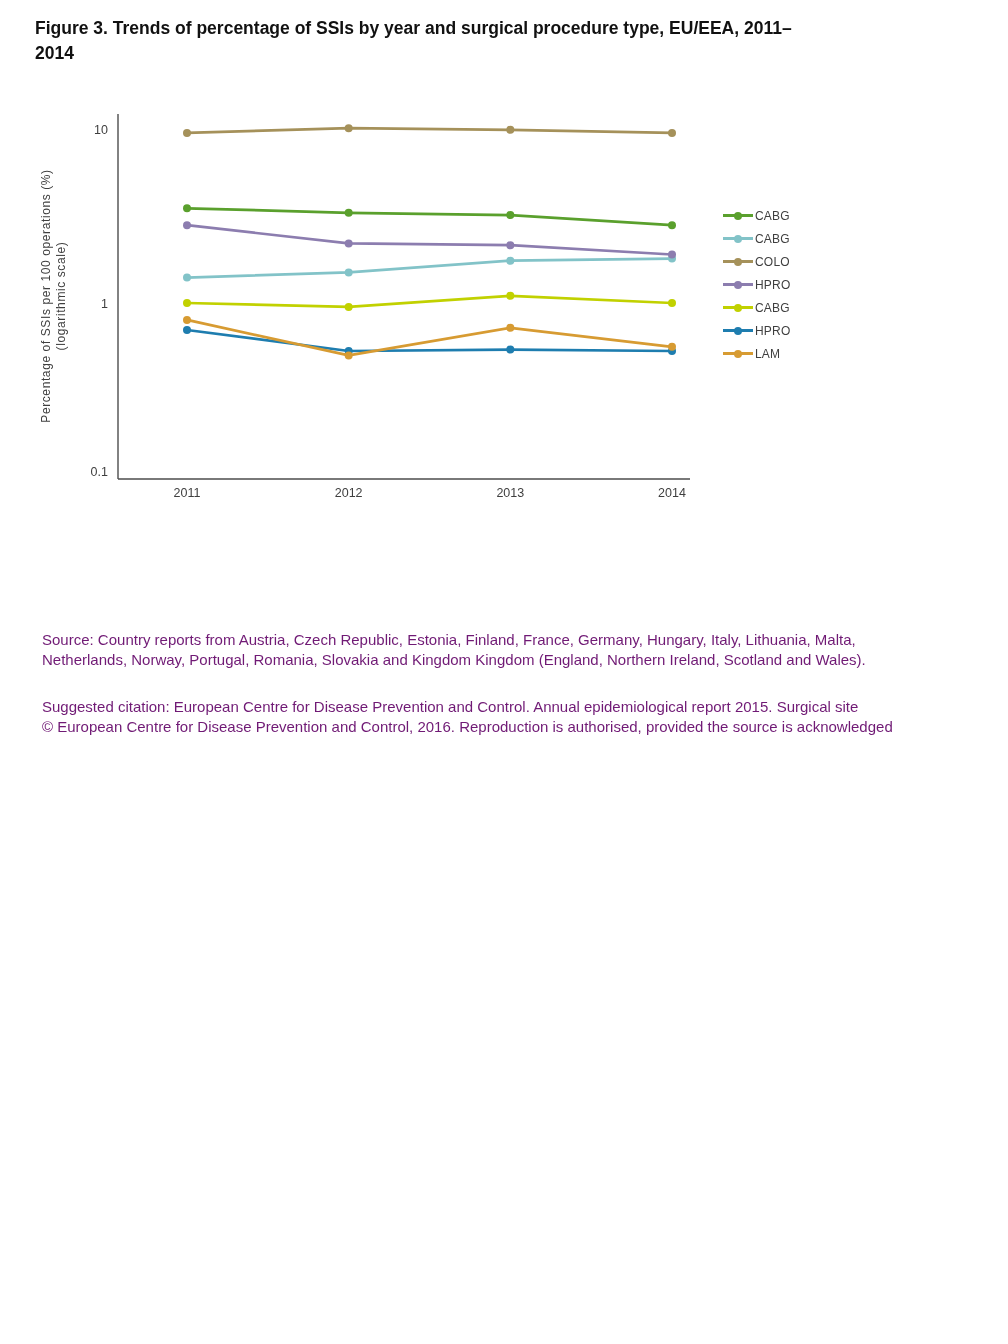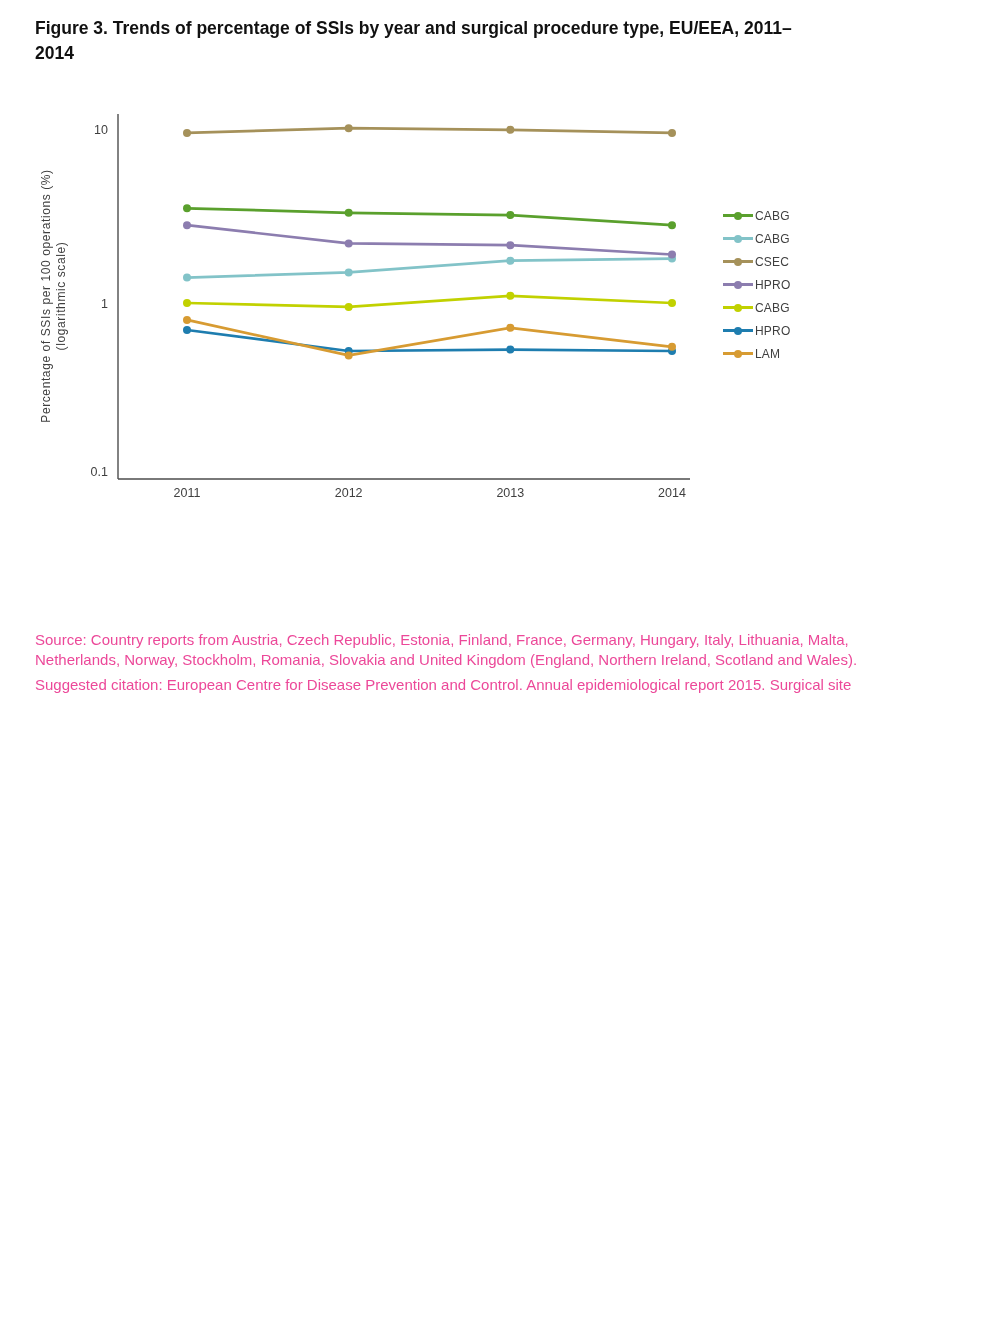--- a/index.html
+++ b/index.html
@@ -19,24 +19,24 @@
   .chart-svg { position: absolute; left: 0; top: 0; }
   .legend {
     position: absolute; left: 683px; top: 105px; text-align: center;
   }
   .legend-row { display: flex; align-items: center; height: 23px; }
   .legend-swatch { position: relative; width: 30px; height: 9px; margin-right: 2px; flex: 0 0 30px; }
   .legend-swatch .line { position: absolute; left: 0; right: 0; top: 3px; height: 3px; }
   .legend-swatch .dot { position: absolute; left: 11px; top: 0.5px; width: 8px; height: 8px; border-radius: 50%; }
   .legend-label { font-size: 12px; color: #3f3f3f; letter-spacing: 0.2px; }
   .footer {
-    position: absolute; left: 35px; top: 630px; width: 945px;
-    font-size: 15px; line-height: 19.5px; color: #ec4899;
+    position: absolute; left: 42px; top: 630px; width: 945px;
+    font-size: 15px; line-height: 19.5px; color: #701a75;
   }
-  .footer .block2 { margin-top: 6px; }
+  .footer .block2 { margin-top: 28px; }
   .footer div { white-space: nowrap; }
 </style>
 </head>
 <body>
 
 <div class="title">
   <div>Figure 3. Trends of percentage of SSIs by year and surgical procedure type, EU/EEA, 2011–</div>
   <div>2014</div>
 </div>
 
@@ -104,21 +104,21 @@
           <div class="line" style="background: rgb(130, 195, 200);"></div>
           <div class="dot" style="background: rgb(130, 195, 200);"></div>
         </div>
         <span class="legend-label">CABG</span>
       </div>
       <div class="legend-row">
         <div class="legend-swatch">
           <div class="line" style="background: rgb(165, 145, 90);"></div>
           <div class="dot" style="background: rgb(165, 145, 90);"></div>
         </div>
-        <span class="legend-label">CSEC</span>
+        <span class="legend-label">COLO</span>
       </div>
       <div class="legend-row">
         <div class="legend-swatch">
           <div class="line" style="background: rgb(140, 125, 175);"></div>
           <div class="dot" style="background: rgb(140, 125, 175);"></div>
         </div>
         <span class="legend-label">HPRO</span>
       </div>
       <div class="legend-row">
         <div class="legend-swatch">
@@ -139,15 +139,16 @@
           <div class="line" style="background: rgb(215, 155, 50);"></div>
           <div class="dot" style="background: rgb(215, 155, 50);"></div>
         </div>
         <span class="legend-label">LAM</span>
       </div>
     </div>
 </div>
 
 <div class="footer">
   <div>Source: Country reports from Austria, Czech Republic, Estonia, Finland, France, Germany, Hungary, Italy, Lithuania, Malta,</div>
-  <div>Netherlands, Norway, Stockholm, Romania, Slovakia and United Kingdom (England, Northern Ireland, Scotland and Wales).</div>
+  <div>Netherlands, Norway, Portugal, Romania, Slovakia and Kingdom Kingdom (England, Northern Ireland, Scotland and Wales).</div>
   <div class="block2">Suggested citation: European Centre for Disease Prevention and Control. Annual epidemiological report 2015. Surgical site</div>
+  <div>© European Centre for Disease Prevention and Control, 2016. Reproduction is authorised, provided the source is acknowledged</div>
 </div>
 
 </body></html>

